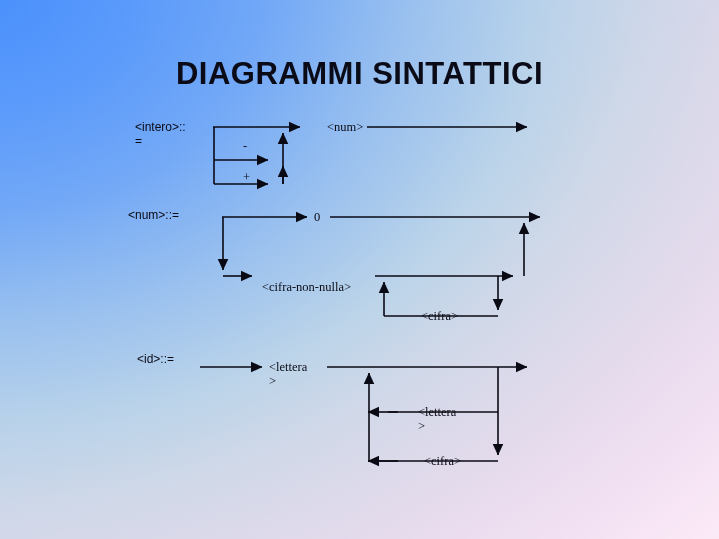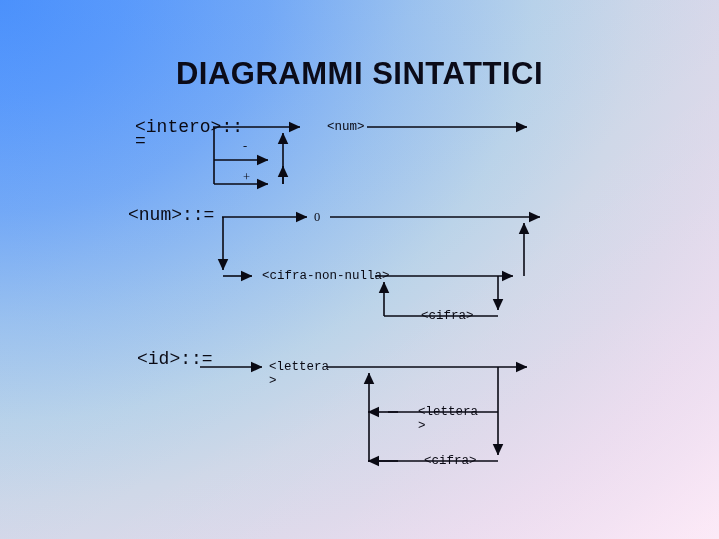--- a/index.html
+++ b/index.html
@@ -57,30 +57,30 @@
     font-family: "Liberation Sans", sans-serif;
     white-space: nowrap;
   }
   #diagram-canvas {
     position: absolute;
     top: 0;
     left: 0;
   }
   .node-label {
     position: absolute;
-    font-family: Liberation Mono, monospace;
+    font-family: Liberation Serif, serif;
     font-size: 12.5px;
     color: #0a0a14;
     line-height: 14px;
     white-space: pre-line;
   }
   .rule-label {
     position: absolute;
-    font-family: Liberation Mono, monospace;
-    font-size: 18px;
+    font-family: Liberation Sans, sans-serif;
+    font-size: 12px;
     color: #0a0a14;
     line-height: 14px;
     white-space: pre-line;
   }
   .sym-label {
     position: absolute;
     font-family: "Liberation Serif", serif;
     font-size: 12.5px;
     color: #0a0a14;
     line-height: 14px;
@@ -171,21 +171,21 @@
   </svg>
 
   <div class="rule-label" style="left:135px; top:120px;">&lt;intero&gt;::
 =</div>
   <div class="sym-label" style="left:243px; top:139px;">-</div>
   <div class="sym-label" style="left:243px; top:170px;">+</div>
   <div class="node-label" style="left:327px; top:120px;">&lt;num&gt;</div>
 
   <div class="rule-label" style="left:128px; top:208px;">&lt;num&gt;::=</div>
   <div class="sym-label" style="left:314px; top:210px;">0</div>
-  <div class="node-label" style="left:262px; top:269px;">&lt;cifra-non-nulla&gt;</div>
+  <div class="node-label" style="left:262px; top:280px;">&lt;cifra-non-nulla&gt;</div>
   <div class="node-label" style="left:421px; top:309px;">&lt;cifra&gt;</div>
 
   <div class="rule-label" style="left:137px; top:352px;">&lt;id&gt;::=</div>
   <div class="node-label" style="left:269px; top:360px;">&lt;lettera
 &gt;</div>
   <div class="node-label" style="left:418px; top:405px;">&lt;lettera
 &gt;</div>
   <div class="node-label" style="left:424px; top:454px;">&lt;cifra&gt;</div>
 
 </div>

